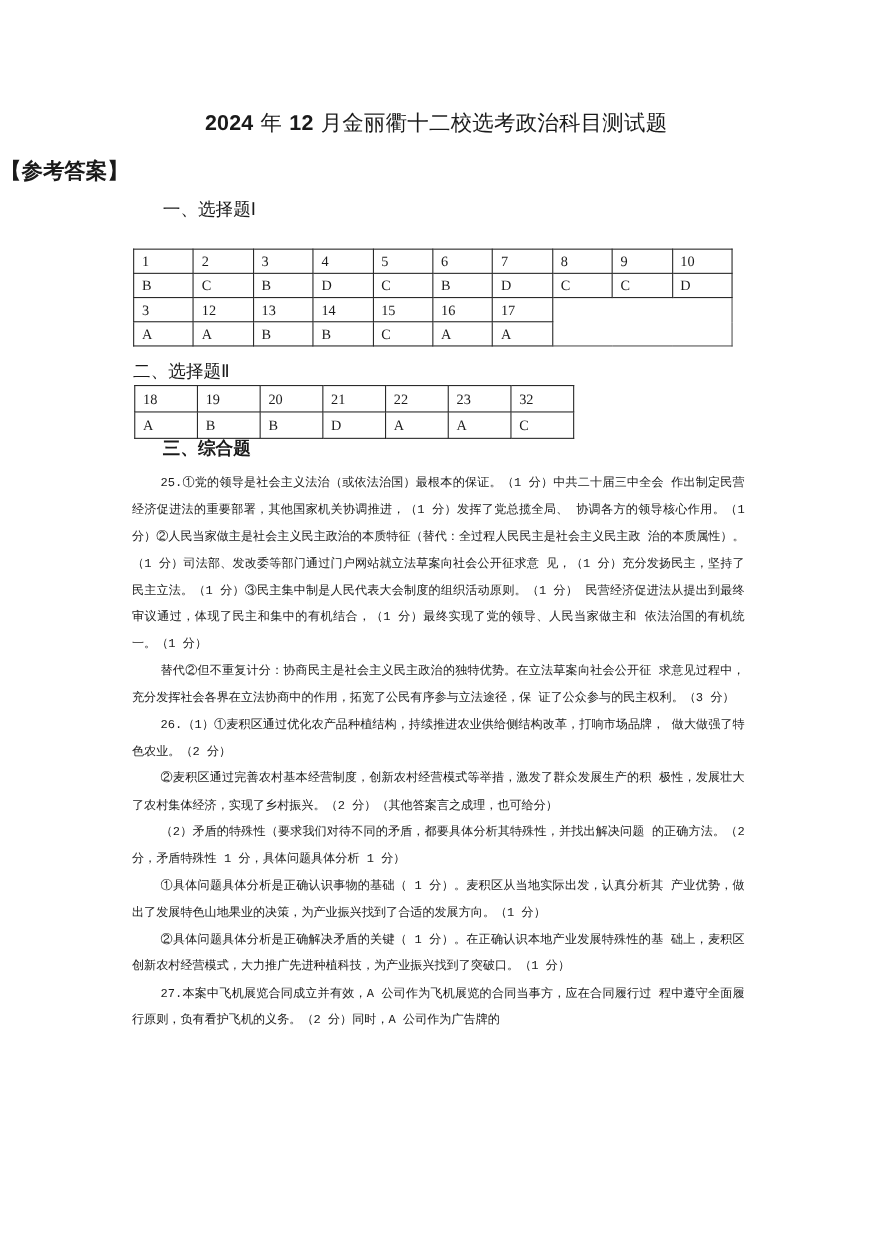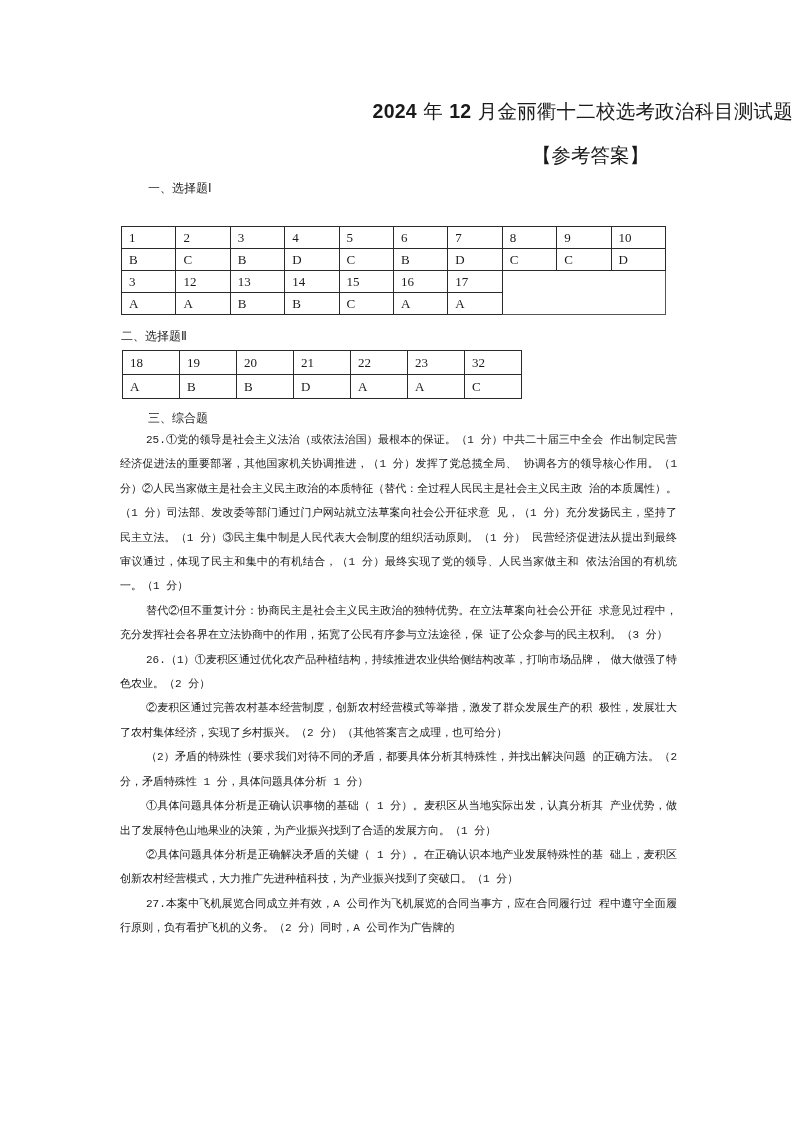--- a/index.html
+++ b/index.html
@@ -1,23 +1,23 @@
 <!DOCTYPE html>
 <html><head>
 <meta charset="utf-8">
 <style>
   html, body { margin: 0; padding: 0; background: #ffffff; }
   body { width: 793px; height: 1122px; position: relative; overflow: hidden;
          font-family: "DejaVu Serif", "Liberation Serif", serif; color: #1a1a1a; }
-  .title { position: absolute; left: 0; width: 793px; top: 98px; text-align: right;
+  .title { position: absolute; left: 0; width: 793px; top: 98px; text-align: center;
            font-family: "DejaVu Sans", "Liberation Sans", sans-serif; font-size: 19.5px; letter-spacing: 0.2px; }
   .title b { font-family: "Liberation Sans", "DejaVu Sans", sans-serif; font-weight: bold; }
-  .subtitle { position: absolute; left: 0; width: 649px; top: 142px; text-align: right;
-              font-family: "DejaVu Sans", "Liberation Sans", sans-serif; font-size: 19.5px; font-weight: normal; }
-  .sec { position: absolute; font-family: "DejaVu Sans", "Liberation Sans", sans-serif; font-size: 12px; }
+  .subtitle { position: absolute; left: 0; width: 649px; top: 142px; text-align: left;
+              font-family: "DejaVu Sans", "Liberation Sans", sans-serif; font-size: 19.5px; font-weight: bold; }
+  .sec { position: absolute; font-family: "DejaVu Sans", "Liberation Sans", sans-serif; font-size: 16px; }
   table.ans { position: absolute; border-collapse: collapse; font-family: "Liberation Serif", "DejaVu Serif", serif; font-size: 13px; }
   table.ans td { border: 1px solid #2a2a2a; height: 22px; padding: 0 0 0 7px; vertical-align: middle; box-sizing: border-box; }
   #t1 { left: 121px; top: 226px; width: 545px; }
   #t1 td { width: 54.5px; }
   #t1 td.blank { border-left: 1px solid #2a2a2a; border-right: 1px solid #555; border-top: 1px solid #2a2a2a; border-bottom: 1px solid #555; }
   #t2 { left: 122px; top: 350px; width: 400px; border-radius: 16px; }
   #t2 td { width: 57px; height: 24px; }
   .body-text { position: absolute; left: 120px; width: 557px; top: 428px;
                font-family: Liberation Mono, monospace; font-size: 11px; line-height: 24.4px; text-align: justify; }
   .body-text p { margin: 0; }
@@ -103,21 +103,21 @@
     <td>B</td>
     <td>B</td>
     <td>D</td>
     <td>A</td>
     <td>A</td>
     <td>C</td>
   </tr>
 </tbody>
   </table>
 
-<div class="sec" style="left:148px; top:410px;">三、综合题</div>
+<div class="sec" style="left:148px; top:398px;font-weight:bold;">三、综合题</div>
 
 <div class="body-text">
   <p class="ind">25.①党的领导是社会主义法治（或依法治国）最根本的保证。（1 分）中共二十届三中全会 作出制定民营经济促进法的重要部署，其他国家机关协调推进，（1 分）发挥了党总揽全局、 协调各方的领导核心作用。（1 分）②人民当家做主是社会主义民主政治的本质特征（替代：全过程人民民主是社会主义民主政 治的本质属性）。（1 分）司法部、发改委等部门通过门户网站就立法草案向社会公开征求意 见，（1 分）充分发扬民主，坚持了民主立法。（1 分）③民主集中制是人民代表大会制度的组织活动原则。（1 分） 民营经济促进法从提出到最终 审议通过，体现了民主和集中的有机结合，（1 分）最终实现了党的领导、人民当家做主和 依法治国的有机统一。（1 分）</p>
   <p class="ind">替代②但不重复计分：协商民主是社会主义民主政治的独特优势。在立法草案向社会公开征 求意见过程中，充分发挥社会各界在立法协商中的作用，拓宽了公民有序参与立法途径，保 证了公众参与的民主权利。（3 分）</p>
   <p class="ind">26.（1）①麦积区通过优化农产品种植结构，持续推进农业供给侧结构改革，打响市场品牌， 做大做强了特色农业。（2 分）</p>
   <p class="ind">②麦积区通过完善农村基本经营制度，创新农村经营模式等举措，激发了群众发展生产的积 极性，发展壮大了农村集体经济，实现了乡村振兴。（2 分）（其他答案言之成理，也可给分）</p>
   <p class="ind">（2）矛盾的特殊性（要求我们对待不同的矛盾，都要具体分析其特殊性，并找出解决问题 的正确方法。（2 分，矛盾特殊性 1 分，具体问题具体分析 1 分）</p>
   <p class="ind">①具体问题具体分析是正确认识事物的基础（ 1 分）。麦积区从当地实际出发，认真分析其 产业优势，做出了发展特色山地果业的决策，为产业振兴找到了合适的发展方向。（1 分）</p>
   <p class="ind">②具体问题具体分析是正确解决矛盾的关键（ 1 分）。在正确认识本地产业发展特殊性的基 础上，麦积区创新农村经营模式，大力推广先进种植科技，为产业振兴找到了突破口。（1 分）</p>
   <p class="ind">27.本案中飞机展览合同成立并有效，A 公司作为飞机展览的合同当事方，应在合同履行过 程中遵守全面履行原则，负有看护飞机的义务。（2 分）同时，A 公司作为广告牌的</p>

